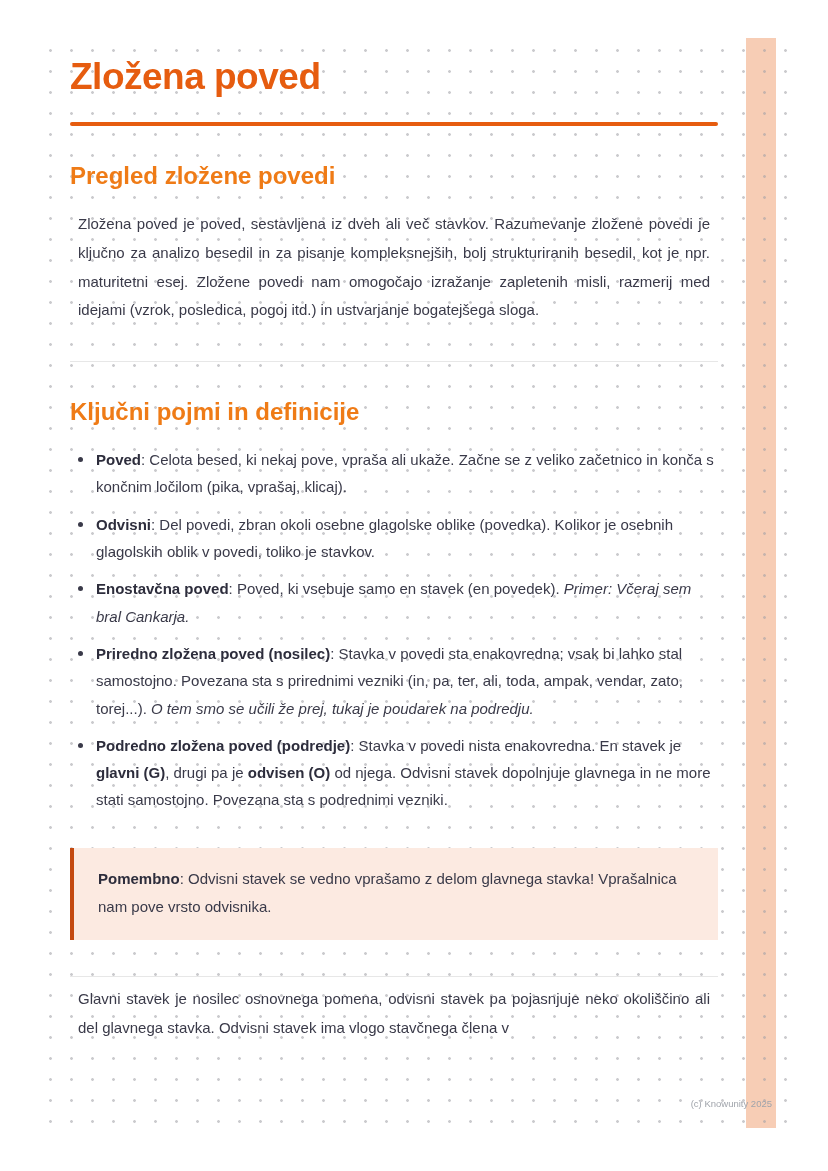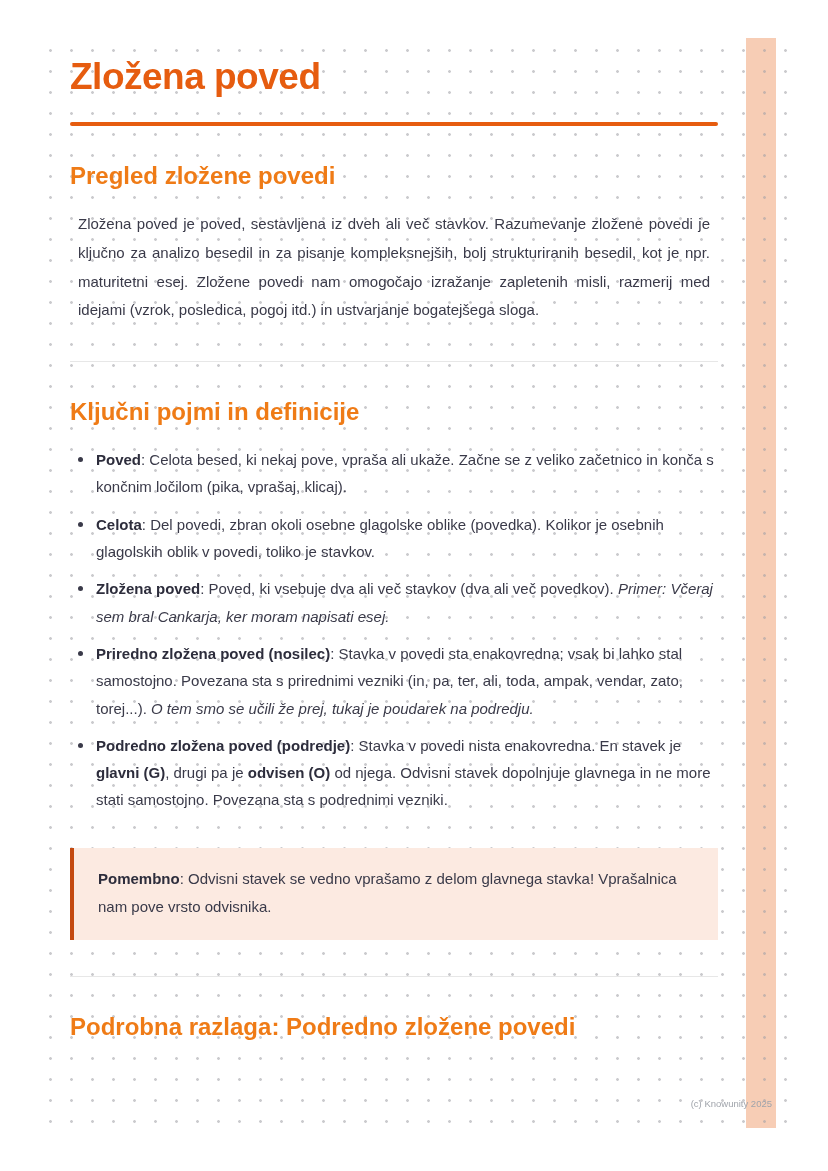--- a/index.html
+++ b/index.html
@@ -150,39 +150,39 @@
 
     <h2 class="heading">Ključni pojmi in definicije</h2>
 
     <div class="deflist">
       <div class="li">
         <span class="bullet"></span>
         <div class="li-text"><span class="seg-b">Poved</span><span>: Celota besed, ki nekaj pove, vpraša ali ukaže. Začne se z veliko začetnico in konča s končnim ločilom (pika, vprašaj, klicaj).</span></div>
       </div>
       <div class="li">
         <span class="bullet"></span>
-        <div class="li-text"><span class="seg-b">Celota</span><span>: Del povedi, zbran okoli osebne glagolske oblike (povedka). Kolikor je osebnih glagolskih oblik v povedi, toliko je stavkov.</span></div>
+        <div class="li-text"><span class="seg-b">Odvisni</span><span>: Del povedi, zbran okoli osebne glagolske oblike (povedka). Kolikor je osebnih glagolskih oblik v povedi, toliko je stavkov.</span></div>
       </div>
       <div class="li">
         <span class="bullet"></span>
-        <div class="li-text"><span class="seg-b">Zložena poved</span><span>: Poved, ki vsebuje dva ali več stavkov (dva ali več povedkov). </span><span class="seg-i">Primer: Včeraj sem bral Cankarja, ker moram napisati esej.</span></div>
+        <div class="li-text"><span class="seg-b">Enostavčna poved</span><span>: Poved, ki vsebuje samo en stavek (en povedek). </span><span class="seg-i">Primer: Včeraj sem bral Cankarja.</span></div>
       </div>
       <div class="li">
         <span class="bullet"></span>
         <div class="li-text"><span class="seg-b">Priredno zložena poved (nosilec)</span><span>: Stavka v povedi sta enakovredna; vsak bi lahko stal samostojno. Povezana sta s prirednimi vezniki (in, pa, ter, ali, toda, ampak, vendar, zato, torej...). </span><span class="seg-i">O tem smo se učili že prej, tukaj je poudarek na podredju.</span></div>
       </div>
       <div class="li">
         <span class="bullet"></span>
         <div class="li-text"><span class="seg-b">Podredno zložena poved (podredje)</span><span>: Stavka v povedi nista enakovredna. En stavek je </span><span class="seg-b">glavni (G)</span><span>, drugi pa je </span><span class="seg-b">odvisen (O)</span><span> od njega. Odvisni stavek dopolnjuje glavnega in ne more stati samostojno. Povezana sta s podrednimi vezniki.</span></div>
       </div>
     </div>
 
     <div class="callout"><span class="seg-b">Pomembno</span><span>: Odvisni stavek se vedno vprašamo z delom glavnega stavka! Vprašalnica nam pove vrsto odvisnika.</span></div>
 
     <div class="divider"></div>
 
-    <h2 class="heading">Podrobna razlaga: Podredno zložene povedi</h2>
+    <p class="body">Glavni stavek je nosilec osnovnega pomena, odvisni stavek pa pojasnjuje neko okoliščino ali del glavnega stavka. Odvisni stavek ima vlogo stavčnega člena v</p>
 
   </div>
 
   <div class="footer">(c) Knowunity 2025</div>
 
 </div>
 
 </body></html>

